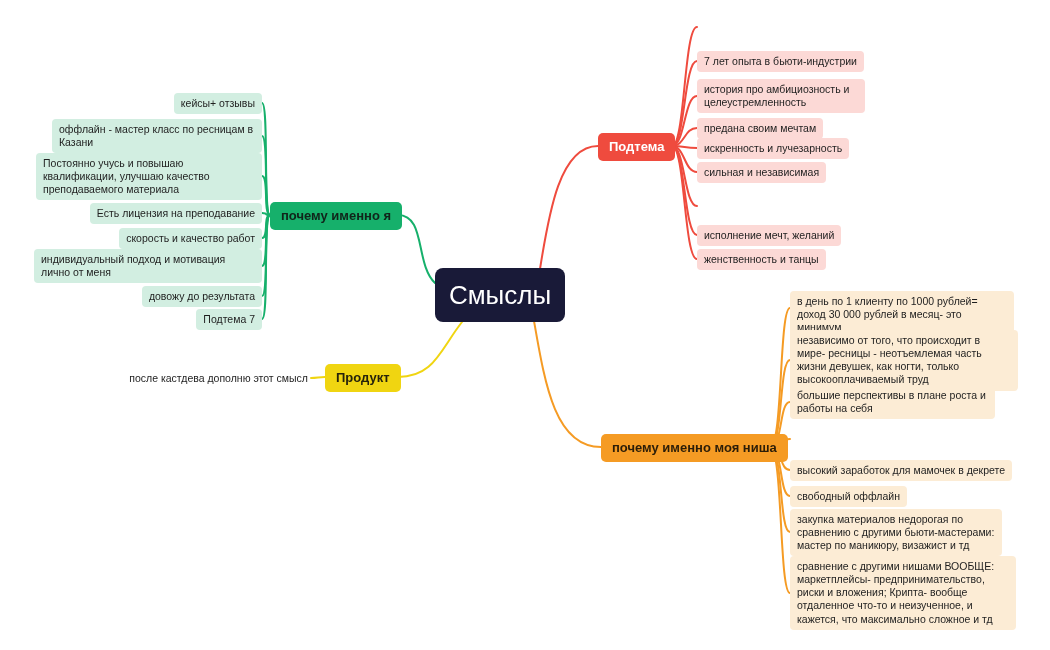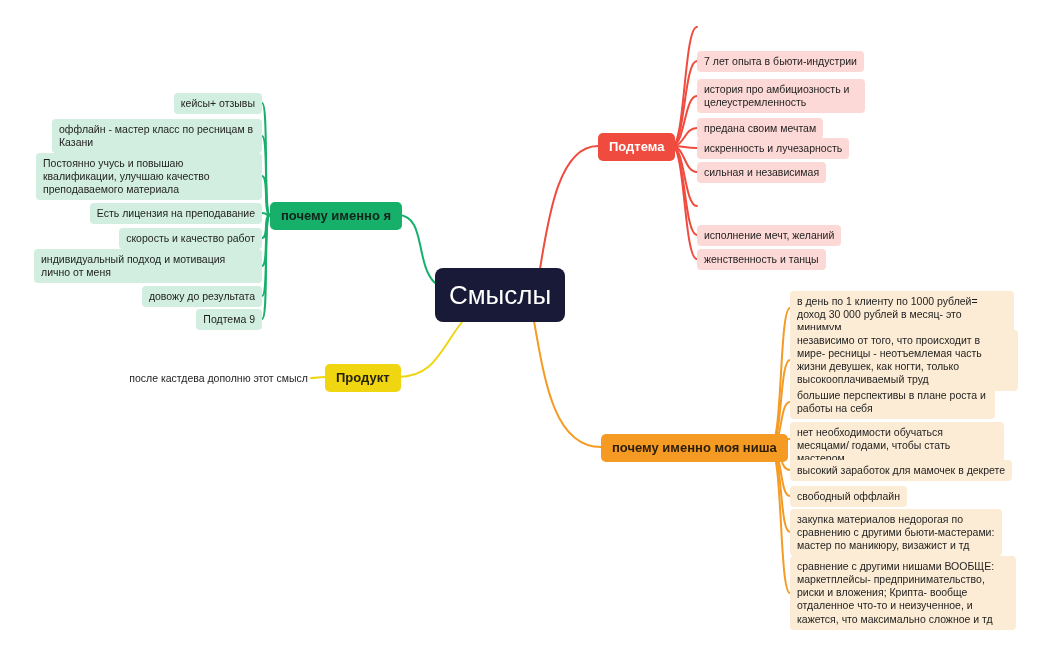--- a/index.html
+++ b/index.html
@@ -89,28 +89,27 @@
   <div class="node pink" style="left:697px;top:249px;">женственность и танцы</div>
 
   <div class="node branch green-bg" style="left:270px;top:202px;">почему именно я</div>
   <div class="node mint" style="right:788px;top:93px;">кейсы+ отзывы</div>
   <div class="node mint" style="right:788px;top:119px;max-width:210px;">оффлайн - мастер класс по ресницам в Казани</div>
   <div class="node mint" style="right:788px;top:153px;max-width:226px;">Постоянно учусь и повышаю квалификации, улучшаю качество преподаваемого материала</div>
   <div class="node mint" style="right:788px;top:203px;">Есть лицензия на преподавание</div>
   <div class="node mint" style="right:788px;top:228px;">скорость и качество работ</div>
   <div class="node mint" style="right:788px;top:249px;max-width:228px;">индивидуальный подход и мотивация лично от меня</div>
   <div class="node mint" style="right:788px;top:286px;">довожу до результата</div>
-  <div class="node mint" style="right:788px;top:309px;">Подтема 9</div>
+  <div class="node mint" style="right:788px;top:309px;">Подтема 7</div>
 
   <div class="node branch yellow-bg" style="left:325px;top:364px;">Продукт</div>
   <div class="node plain" style="right:740px;top:368px;white-space:nowrap;">после кастдева дополню этот смысл</div>
 
   <div class="node branch orange-bg" style="left:601px;top:434px;">почему именно моя ниша</div>
   <div class="node peach" style="left:790px;top:291px;max-width:224px;">в день по 1 клиенту по 1000 рублей= доход 30 000 рублей в месяц- это минимум</div>
   <div class="node peach" style="left:790px;top:330px;max-width:228px;">независимо от того, что происходит в мире- ресницы - неотъемлемая часть жизни девушек, как ногти, только высокооплачиваемый труд</div>
   <div class="node peach" style="left:790px;top:385px;max-width:205px;">большие перспективы в плане роста и работы на себя</div>
-  <div class="node peach" style="left:790px;top:422px;max-width:214px;">нет необходимости обучаться месяцами/ годами, чтобы стать мастером</div>
   <div class="node peach" style="left:790px;top:460px;max-width:228px;">высокий заработок для мамочек в декрете</div>
   <div class="node peach" style="left:790px;top:486px;">свободный оффлайн</div>
   <div class="node peach" style="left:790px;top:509px;max-width:212px;">закупка материалов недорогая по сравнению с другими бьюти-мастерами: мастер по маникюру, визажист и тд</div>
   <div class="node peach" style="left:790px;top:556px;max-width:226px;">сравнение с другими нишами ВООБЩЕ: маркетплейсы- предпринимательство, риски и вложения; Крипта- вообще отдаленное что-то и неизученное, и кажется, что максимально сложное и тд</div>
 
 </div>
 
 </body></html>

